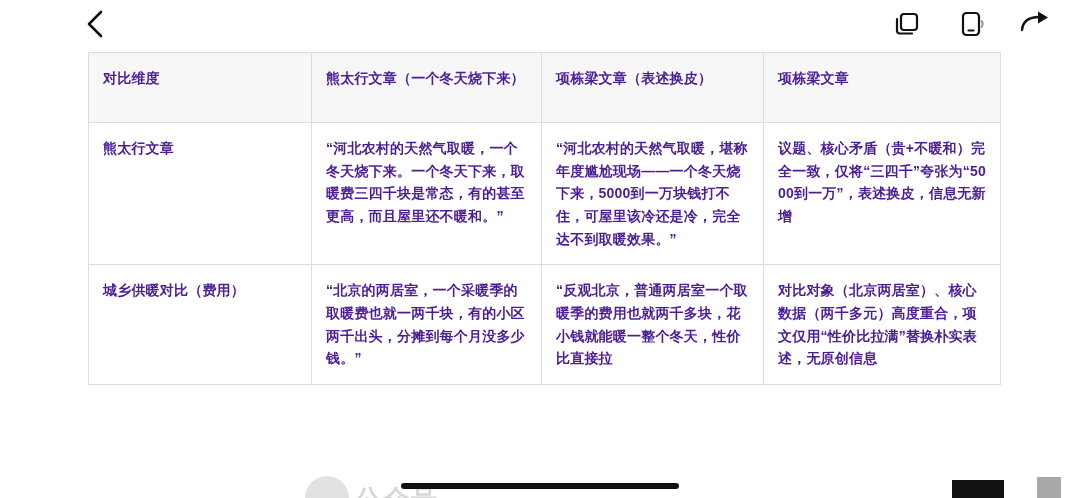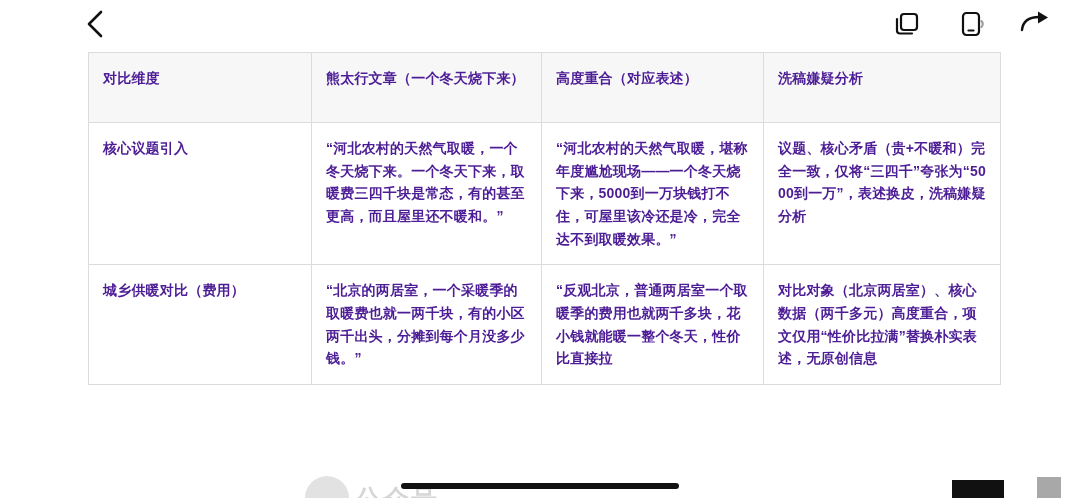--- a/index.html
+++ b/index.html
@@ -196,30 +196,30 @@
       <colgroup>
         <col class="c1">
           <col class="c2">
           <col class="c3">
           <col class="c4">
       </colgroup>
       <thead>
         <tr>
           <th>对比维度</th>
           <th>熊太行文章（一个冬天烧下来）</th>
-          <th>高度重合（对应表述）</th>
-          <th>洗稿嫌疑分析</th>
+          <th>项栋梁文章（表述换皮）</th>
+          <th>项栋梁文章</th>
         </tr>
       </thead>
       <tbody>
         <tr>
-          <td>核心议题引入</td>
+          <td>熊太行文章</td>
           <td>“河北农村的天然气取暖，一个冬天烧下来。一个冬天下来，取暖费三四千块是常态，有的甚至更高，而且屋里还不暖和。”</td>
           <td>“河北农村的天然气取暖，堪称年度尴尬现场——一个冬天烧下来，5000到一万块钱打不住，可屋里该冷还是冷，完全达不到取暖效果。”</td>
-          <td>议题、核心矛盾（贵+不暖和）完全一致，仅将“三四千”夸张为“5000到一万”，表述换皮，洗稿嫌疑分析</td>
+          <td>议题、核心矛盾（贵+不暖和）完全一致，仅将“三四千”夸张为“5000到一万”，表述换皮，信息无新增</td>
         </tr>
         <tr>
           <td>城乡供暖对比（费用）</td>
           <td>“北京的两居室，一个采暖季的取暖费也就一两千块，有的小区两千出头，分摊到每个月没多少钱。”</td>
           <td>“反观北京，普通两居室一个取暖季的费用也就两千多块，花小钱就能暖一整个冬天，性价比直接拉</td>
           <td>对比对象（北京两居室）、核心数据（两千多元）高度重合，项文仅用“性价比拉满”替换朴实表述，无原创信息</td>
         </tr>
       </tbody>
     </table>
 

